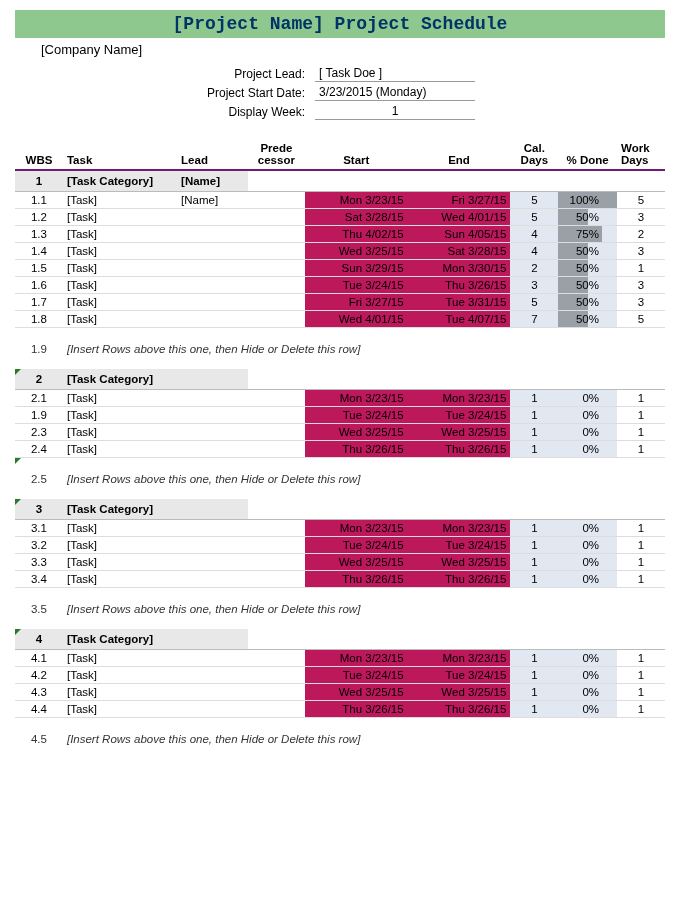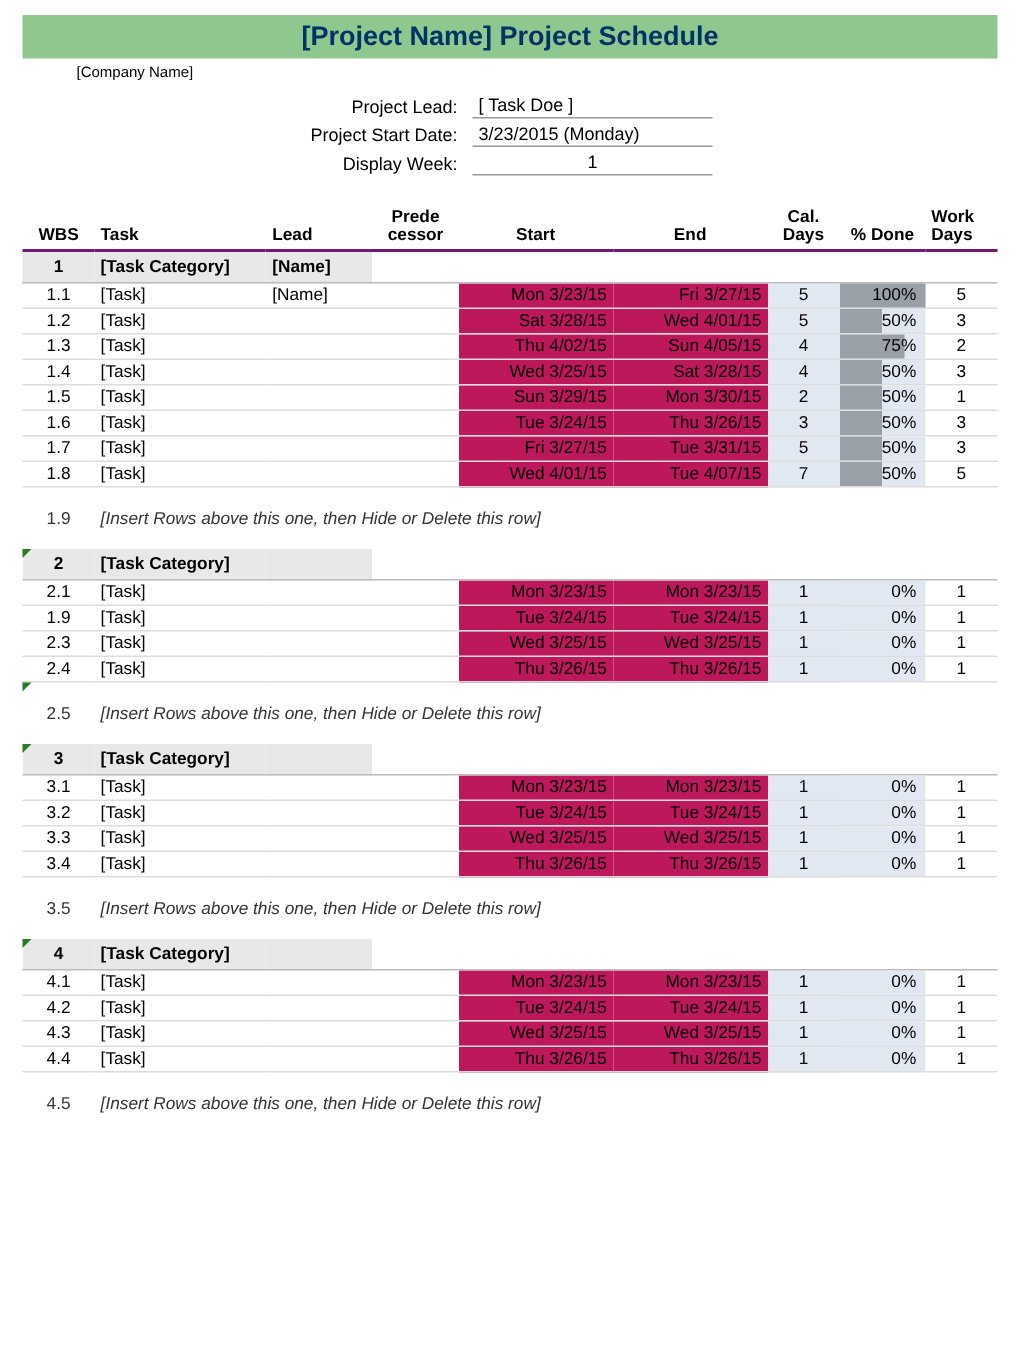--- a/index.html
+++ b/index.html
@@ -16,24 +16,25 @@
     padding: 10px 15px;
   }
   .title-bar {
     background: #8fc88f;
     text-align: center;
     font-weight: bold;
     font-size: 18px;
     color: #003366;
     padding: 4px 0;
     margin-bottom: 4px;
+    font-family: Liberation Mono, monospace;
   }
   .company {
-    font-size: 10px;
-    margin: 4px 0 8px 36px;
+    font-size: 13px;
+    margin: 4px 0 8px 26px;
   }
   .meta {
     margin-left: 120px;
     margin-bottom: 20px;
   }
   .meta-row {
     display: flex;
     align-items: center;
     margin-bottom: 2px;
   }
@@ -88,21 +89,21 @@
     padding-bottom: 4px;
   }
   tr.cat td.no-bg { background: transparent; }
   tr.cat-spacer td { border-bottom: none; height: 8px; }
 
   .shade-start, .shade-end { background: #be185d; }
   .shade-cal { background: #e2e8f2; }
   .done-cell {
     position: relative;
     background: #e2e8f2;
-    padding-right: 6px;
+    padding-right: 18px;
   }
   .done-bar {
     position: absolute;
     left: 0; top: 0; bottom: 0;
     background: #9aa0a8;
     z-index: 0;
   }
   .done-text {
     position: relative;
     z-index: 1;

